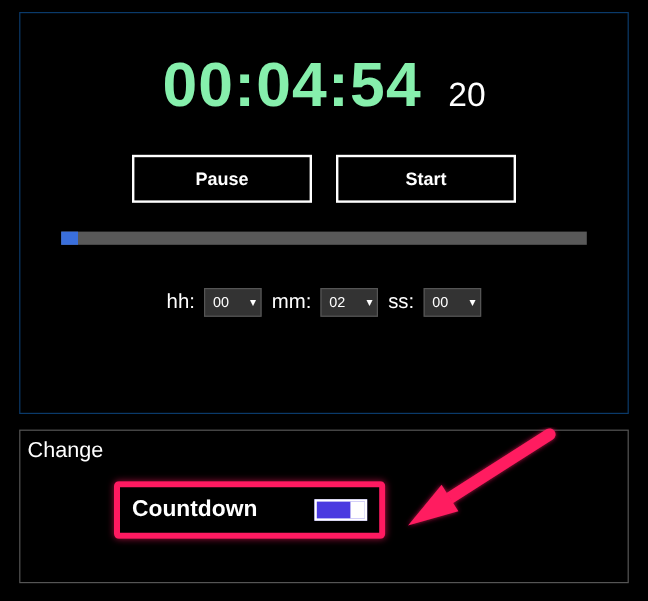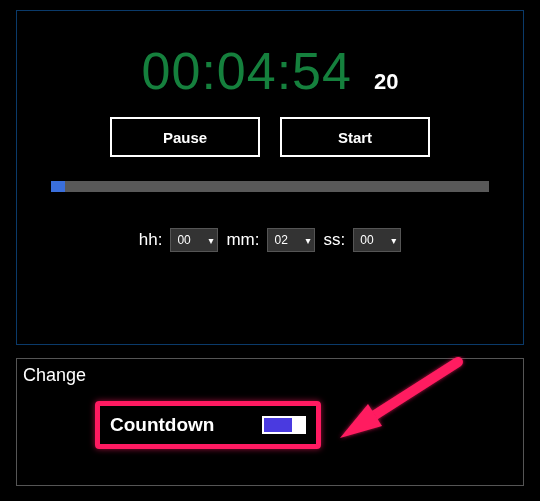--- a/index.html
+++ b/index.html
@@ -23,34 +23,34 @@
     padding-top: 30px;
   }
   .time-row {
     display: flex;
     align-items: baseline;
     justify-content: center;
     gap: 22px;
   }
   .time-main {
     font-size: 52px;
+    font-weight: 700;
+    color: #86efac;
+    letter-spacing: 1px;
+  }
+  .time-sub {
+    font-size: 28px;
+    color: #fff;
     font-weight: 400;
-    color: #15803d;
-    letter-spacing: 1px;
-  }
-  .time-sub {
-    font-size: 22px;
-    color: #fff;
-    font-weight: 700;
   }
   .btn-row {
     display: flex;
     justify-content: center;
     gap: 20px;
-    margin-top: 16px;
+    margin-top: 28px;
   }
   .btn {
     width: 150px;
     height: 40px;
     border: 2px solid #fff;
     background: #000;
     color: #fff;
     font-size: 15px;
     font-weight: 600;
     display: flex;

